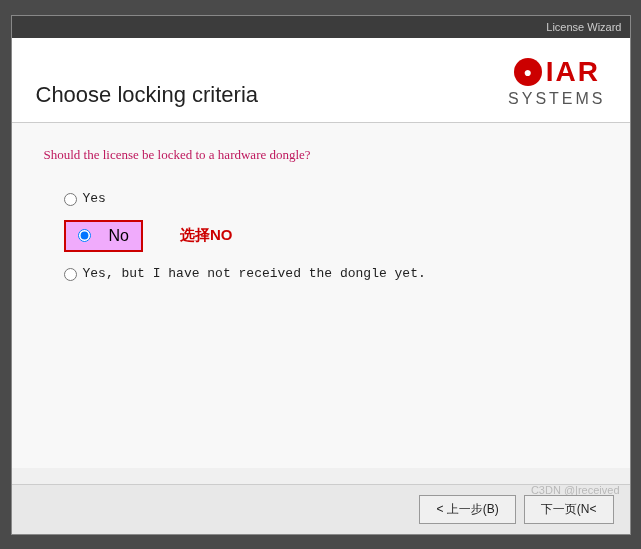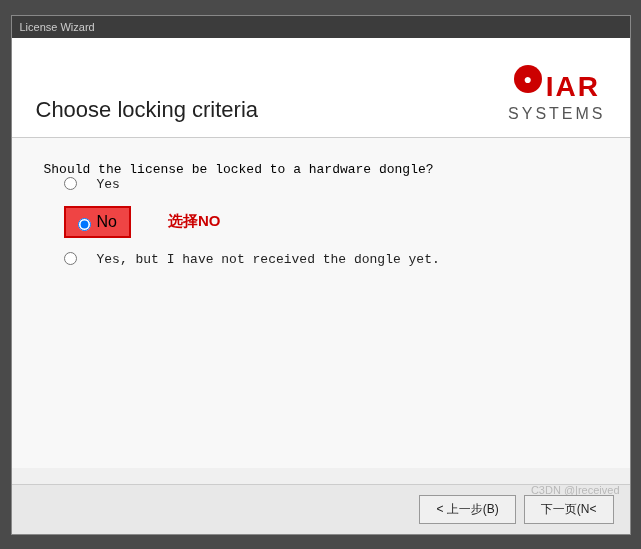--- a/index.html
+++ b/index.html
@@ -22,20 +22,21 @@
       position: relative;
     }
     .title-bar {
       background: #3c3c3c;
       color: #ccc;
       font-size: 11px;
       padding: 11px 8px;
       height: 22px;
       display: flex;
       align-items: center;
+      justify-content: flex-end;
     }
     .header-section {
       background: #ffffff;
       padding: 18px 24px 14px 24px;
       display: flex;
       justify-content: space-between;
       align-items: flex-end;
       border-bottom: 1px solid #ccc;
     }
     .header-title {
@@ -63,70 +64,70 @@
       justify-content: center;
       color: white;
       font-size: 14px;
       font-weight: bold;
     }
     .logo-text {
       font-size: 28px;
       font-weight: bold;
       color: #cc0000;
       letter-spacing: 2px;
-      margin-top: 15px;
     }
     .logo-systems {
       font-size: 16px;
       color: #555;
       letter-spacing: 3px;
       text-align: center;
       margin-top: 2px;
     }
     .content-section {
       flex: 1;
       background: #f8f8f8;
       padding: 24px 32px;
     }
     .question-text {
       font-size: 13px;
-      color: #000000;
-      font-family: Liberation Mono, monospace;
+      color: #be185d;
+      margin-bottom: 28px;
+      font-family: Liberation Serif, serif;
     }
     .radio-group {
       display: flex;
       flex-direction: column;
       gap: 14px;
       margin-left: 20px;
     }
     .radio-item {
       display: flex;
-      align-items: flex-start;
-      gap: 20px;
+      align-items: flex-end;
+      gap: 6px;
       font-size: 13px;
       color: #222;
       font-family: 'Courier New', monospace;
     }
     .radio-item input[type="radio"] {
       margin: 0;
       cursor: pointer;
       accent-color: #333;
     }
     .no-radio-wrapper {
       display: flex;
       align-items: center;
       gap: 12px;
     }
     .no-highlight-box {
       border: 2px solid #cc0000;
       padding: 5px 12px;
       display: flex;
-      align-items: flex-end;
-      gap: 6px;
-      background: #ef4444;
+      align-items: center;
+      gap: 18px;
+      background: #f0abfc;
     }
     .select-no-text {
       color: #cc0000;
       font-size: 15px;
       font-weight: bold;
       margin-left: 25px;
     }
     .footer-section {
       background: #e8e8e8;
       border-top: 1px solid #ccc;

